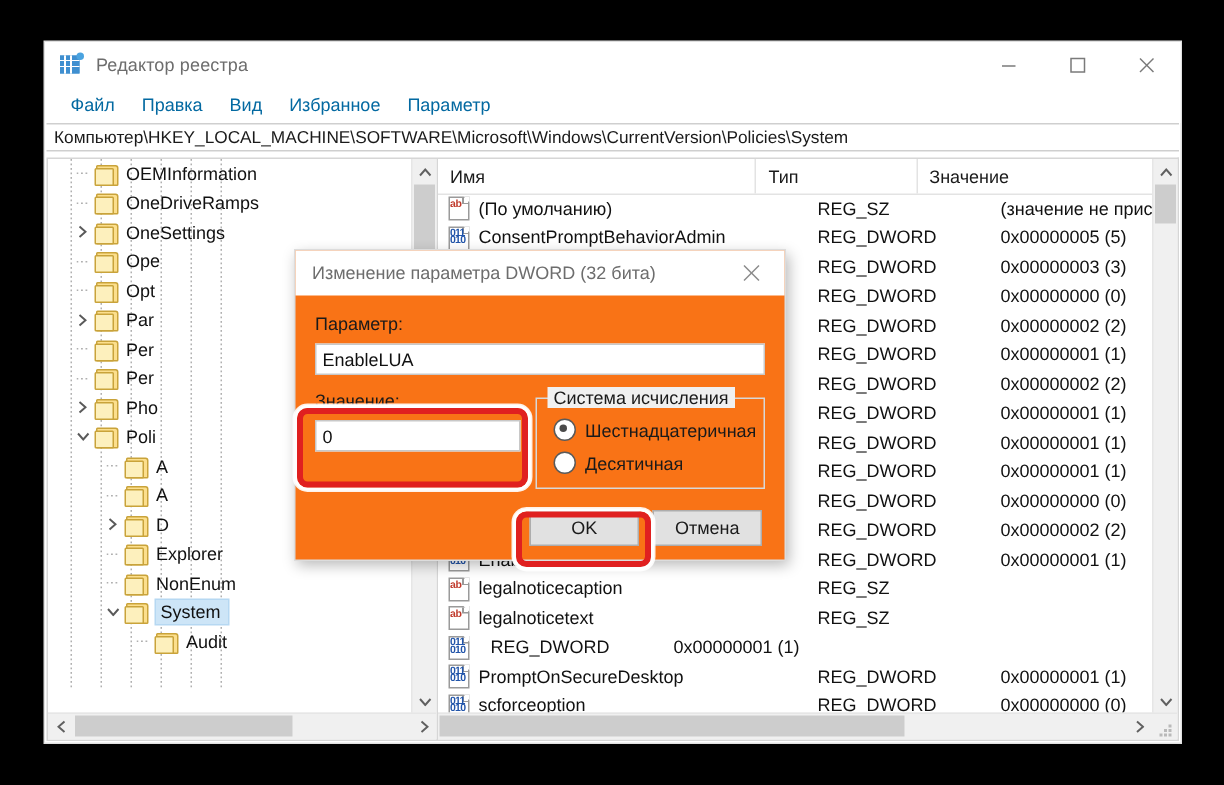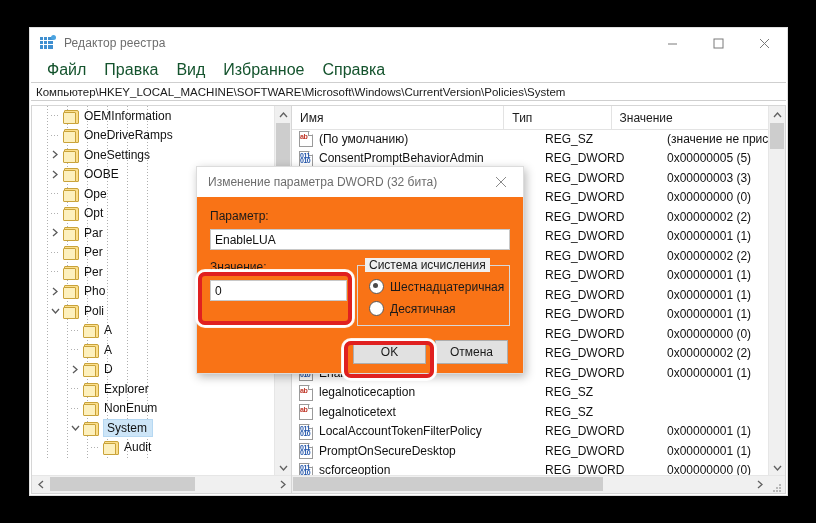--- a/index.html
+++ b/index.html
@@ -66,22 +66,22 @@
   .win-btn svg { display: block; }
 
   .menubar {
     height: 24px;
     display: flex;
     align-items: center;
     padding-left: 8px;
     background: #ffffff;
   }
   .menu-item {
-    font-size: 16px;
-    color: #14532d;
+    font-size: 12px;
+    color: #0369a1;
     padding: 2px 9px;
     white-space: nowrap;
   }
 
   .addressbar {
     margin: 0 1px;
     height: 19px;
     border: 1px solid #cfcfcf;
     border-left: none; border-right: none;
     background: #ffffff;
@@ -397,21 +397,21 @@
             </svg>
         </div>
       </div>
     </div>
 
     <div class="menubar">
       <div class="menu-item">Файл</div>
       <div class="menu-item">Правка</div>
       <div class="menu-item">Вид</div>
       <div class="menu-item">Избранное</div>
-      <div class="menu-item">Справка</div>
+      <div class="menu-item">Параметр</div>
     </div>
 
     <div class="addressbar">
       <div class="path">Компьютер\HKEY_LOCAL_MACHINE\SOFTWARE\Microsoft\Windows\CurrentVersion\Policies\System</div>
     </div>
 
     <div class="body-split">
 
       <div class="pane-left">
         <div class="tree-scroll">
@@ -451,32 +451,20 @@
                   </svg>
                 </span>
                 <span class="folder">
                   <span class="back"></span>
                   <span class="front"></span>
                 </span>
                 <span class="tree-label">OneSettings</span>
               </div>
               <div class="tree-row" style="padding-left: 15px;">
                 <span class="tw-chev">
-                  <svg width="6" height="9" viewBox="0 0 6 9">
-                    <polyline points="1,1 5,4.5 1,8" fill="none" stroke="#5a5a5a" stroke-width="1.3"></polyline>
-                  </svg>
-                </span>
-                <span class="folder">
-                  <span class="back"></span>
-                  <span class="front"></span>
-                </span>
-                <span class="tree-label">OOBE</span>
-              </div>
-              <div class="tree-row" style="padding-left: 15px;">
-                <span class="tw-chev">
                   <span class="tw-hline" style="width:9px;flex:0 0 9px;margin:0"></span>
                 </span>
                 <span class="folder">
                   <span class="back"></span>
                   <span class="front"></span>
                 </span>
                 <span class="tree-label">Ope</span>
               </div>
               <div class="tree-row" style="padding-left: 15px;">
                 <span class="tw-chev">
@@ -788,21 +776,20 @@
               </span>
               <span class="cell-name">legalnoticetext</span>
               <span class="cell-type">REG_SZ</span>
               <span class="cell-value"></span>
             </div>
             <div class="list-row">
               <span class="ri dw">
                 <span class="page"></span>
                 <span class="txt">011<br>010</span>
               </span>
-              <span class="cell-name">LocalAccountTokenFilterPolicy</span>
               <span class="cell-type">REG_DWORD</span>
               <span class="cell-value">0x00000001 (1)</span>
             </div>
             <div class="list-row">
               <span class="ri dw">
                 <span class="page"></span>
                 <span class="txt">011<br>010</span>
               </span>
               <span class="cell-name">PromptOnSecureDesktop</span>
               <span class="cell-type">REG_DWORD</span>

